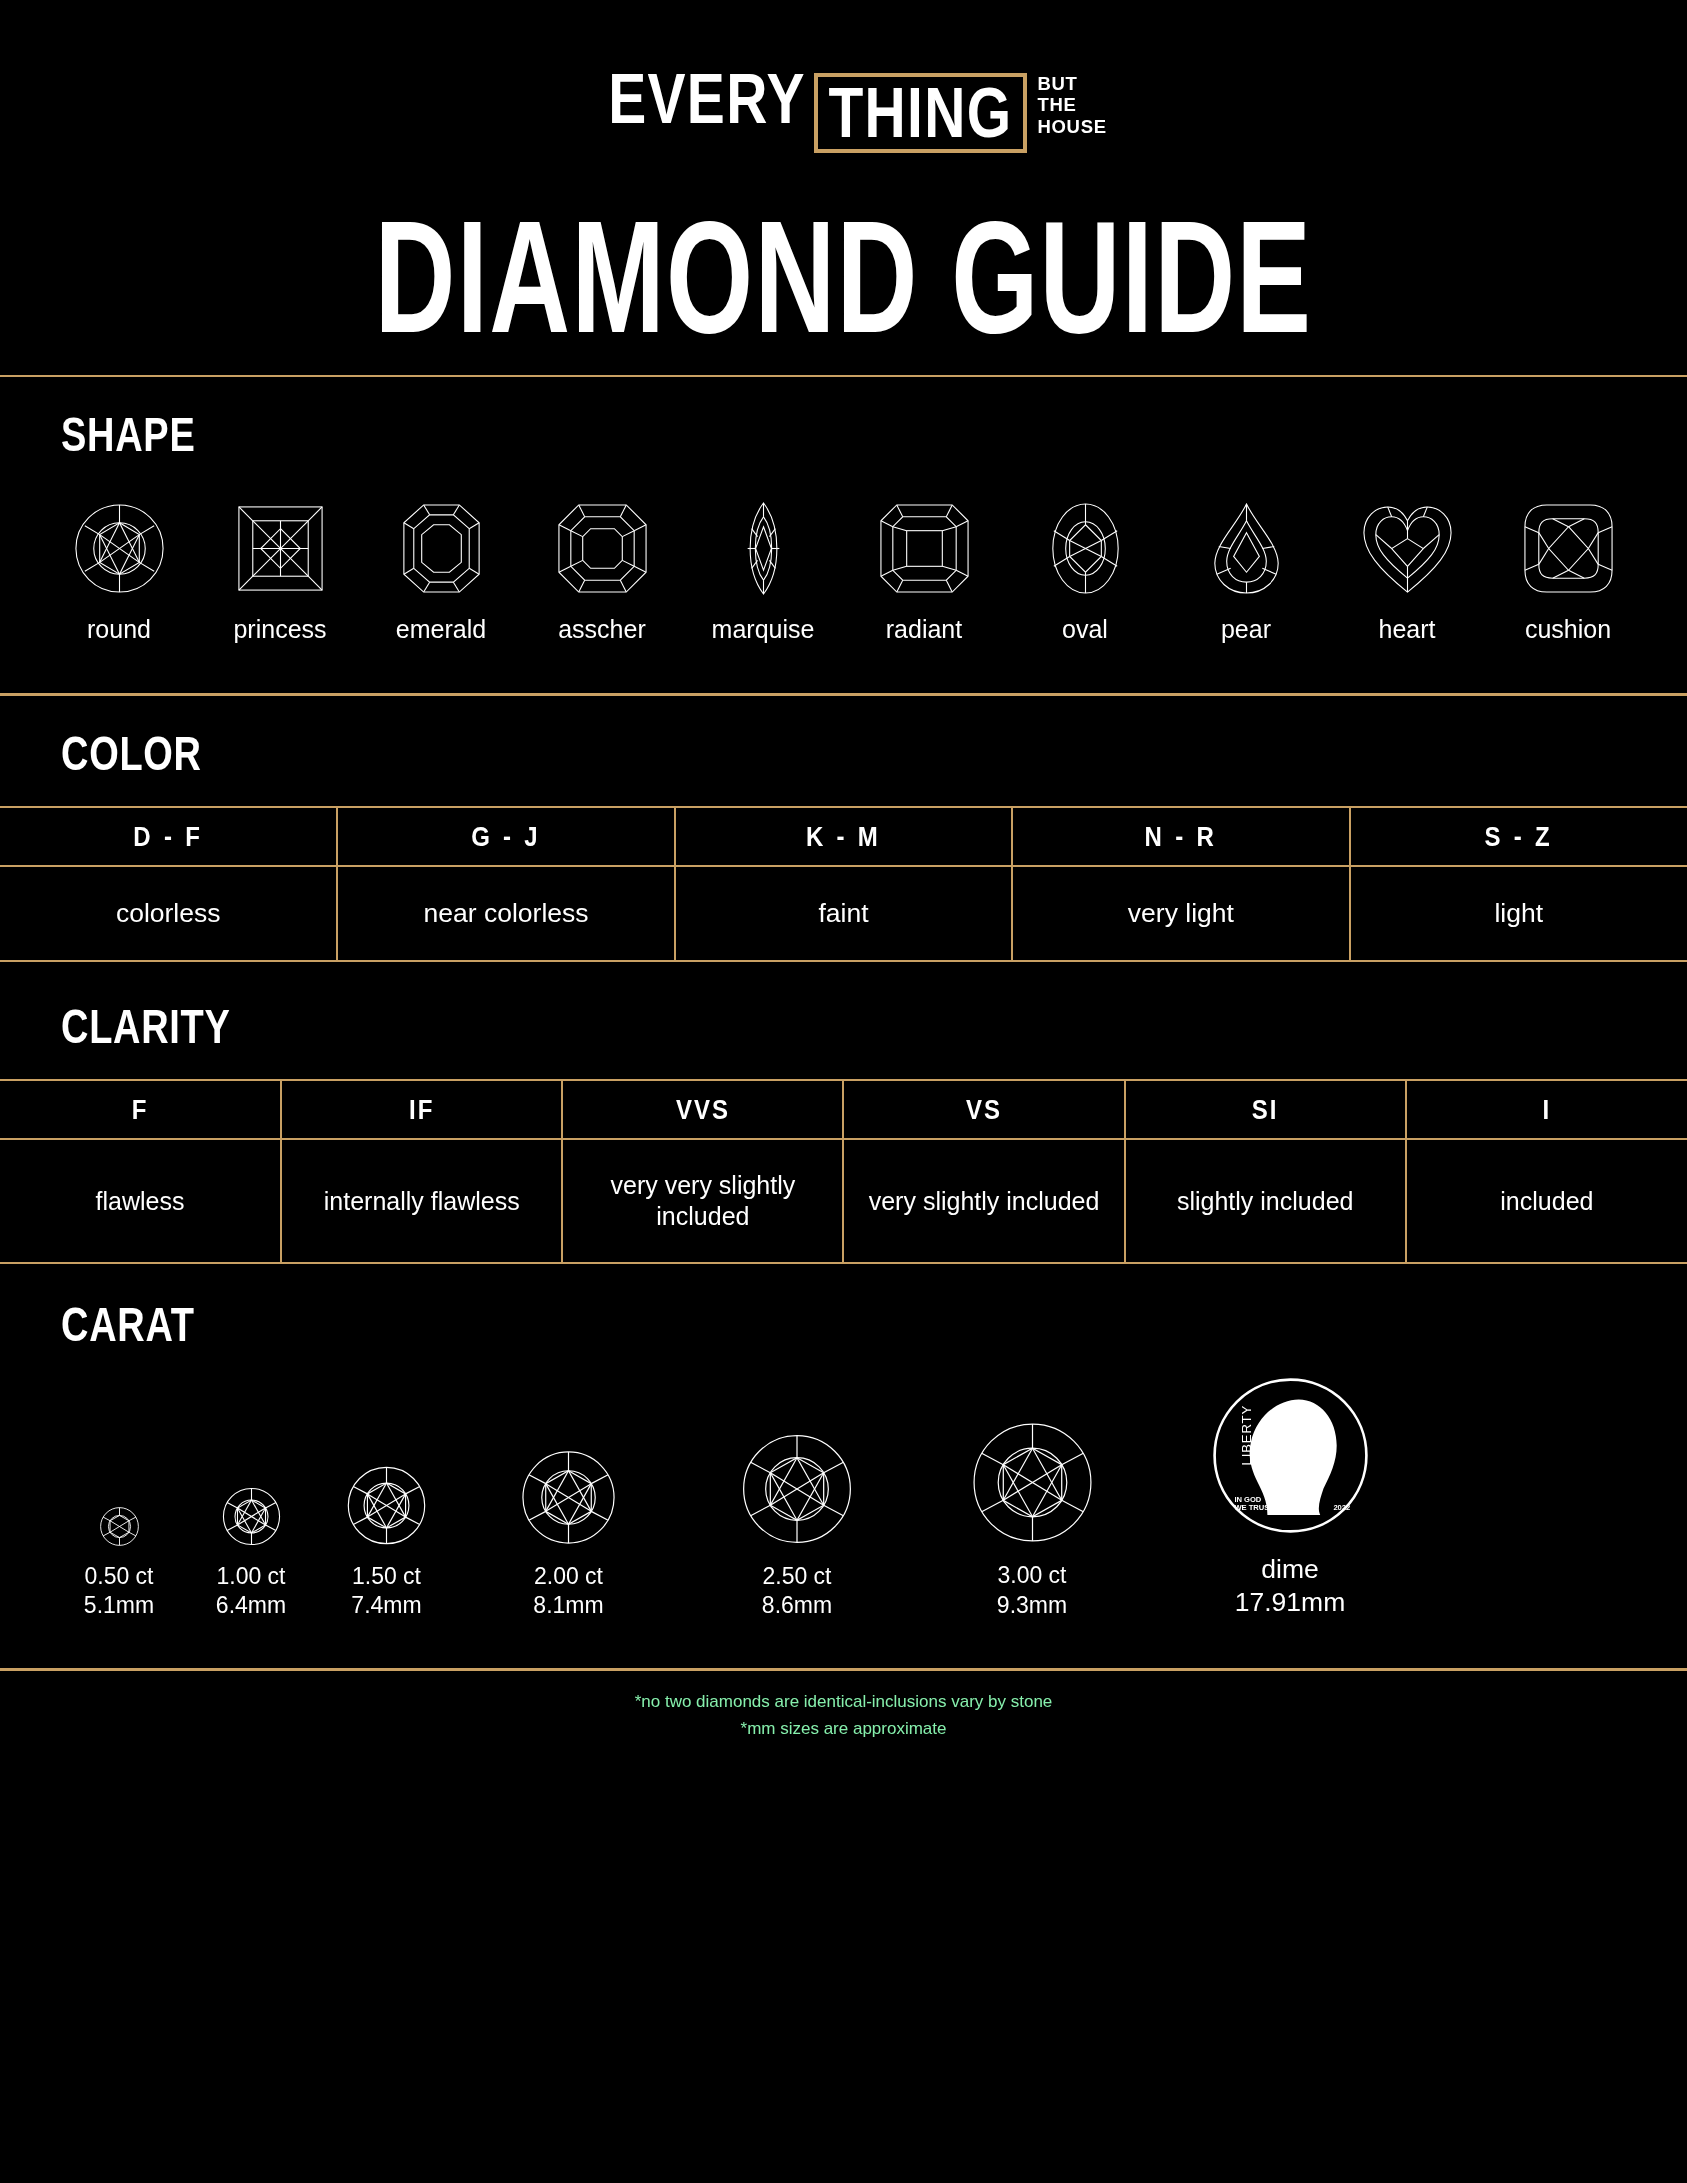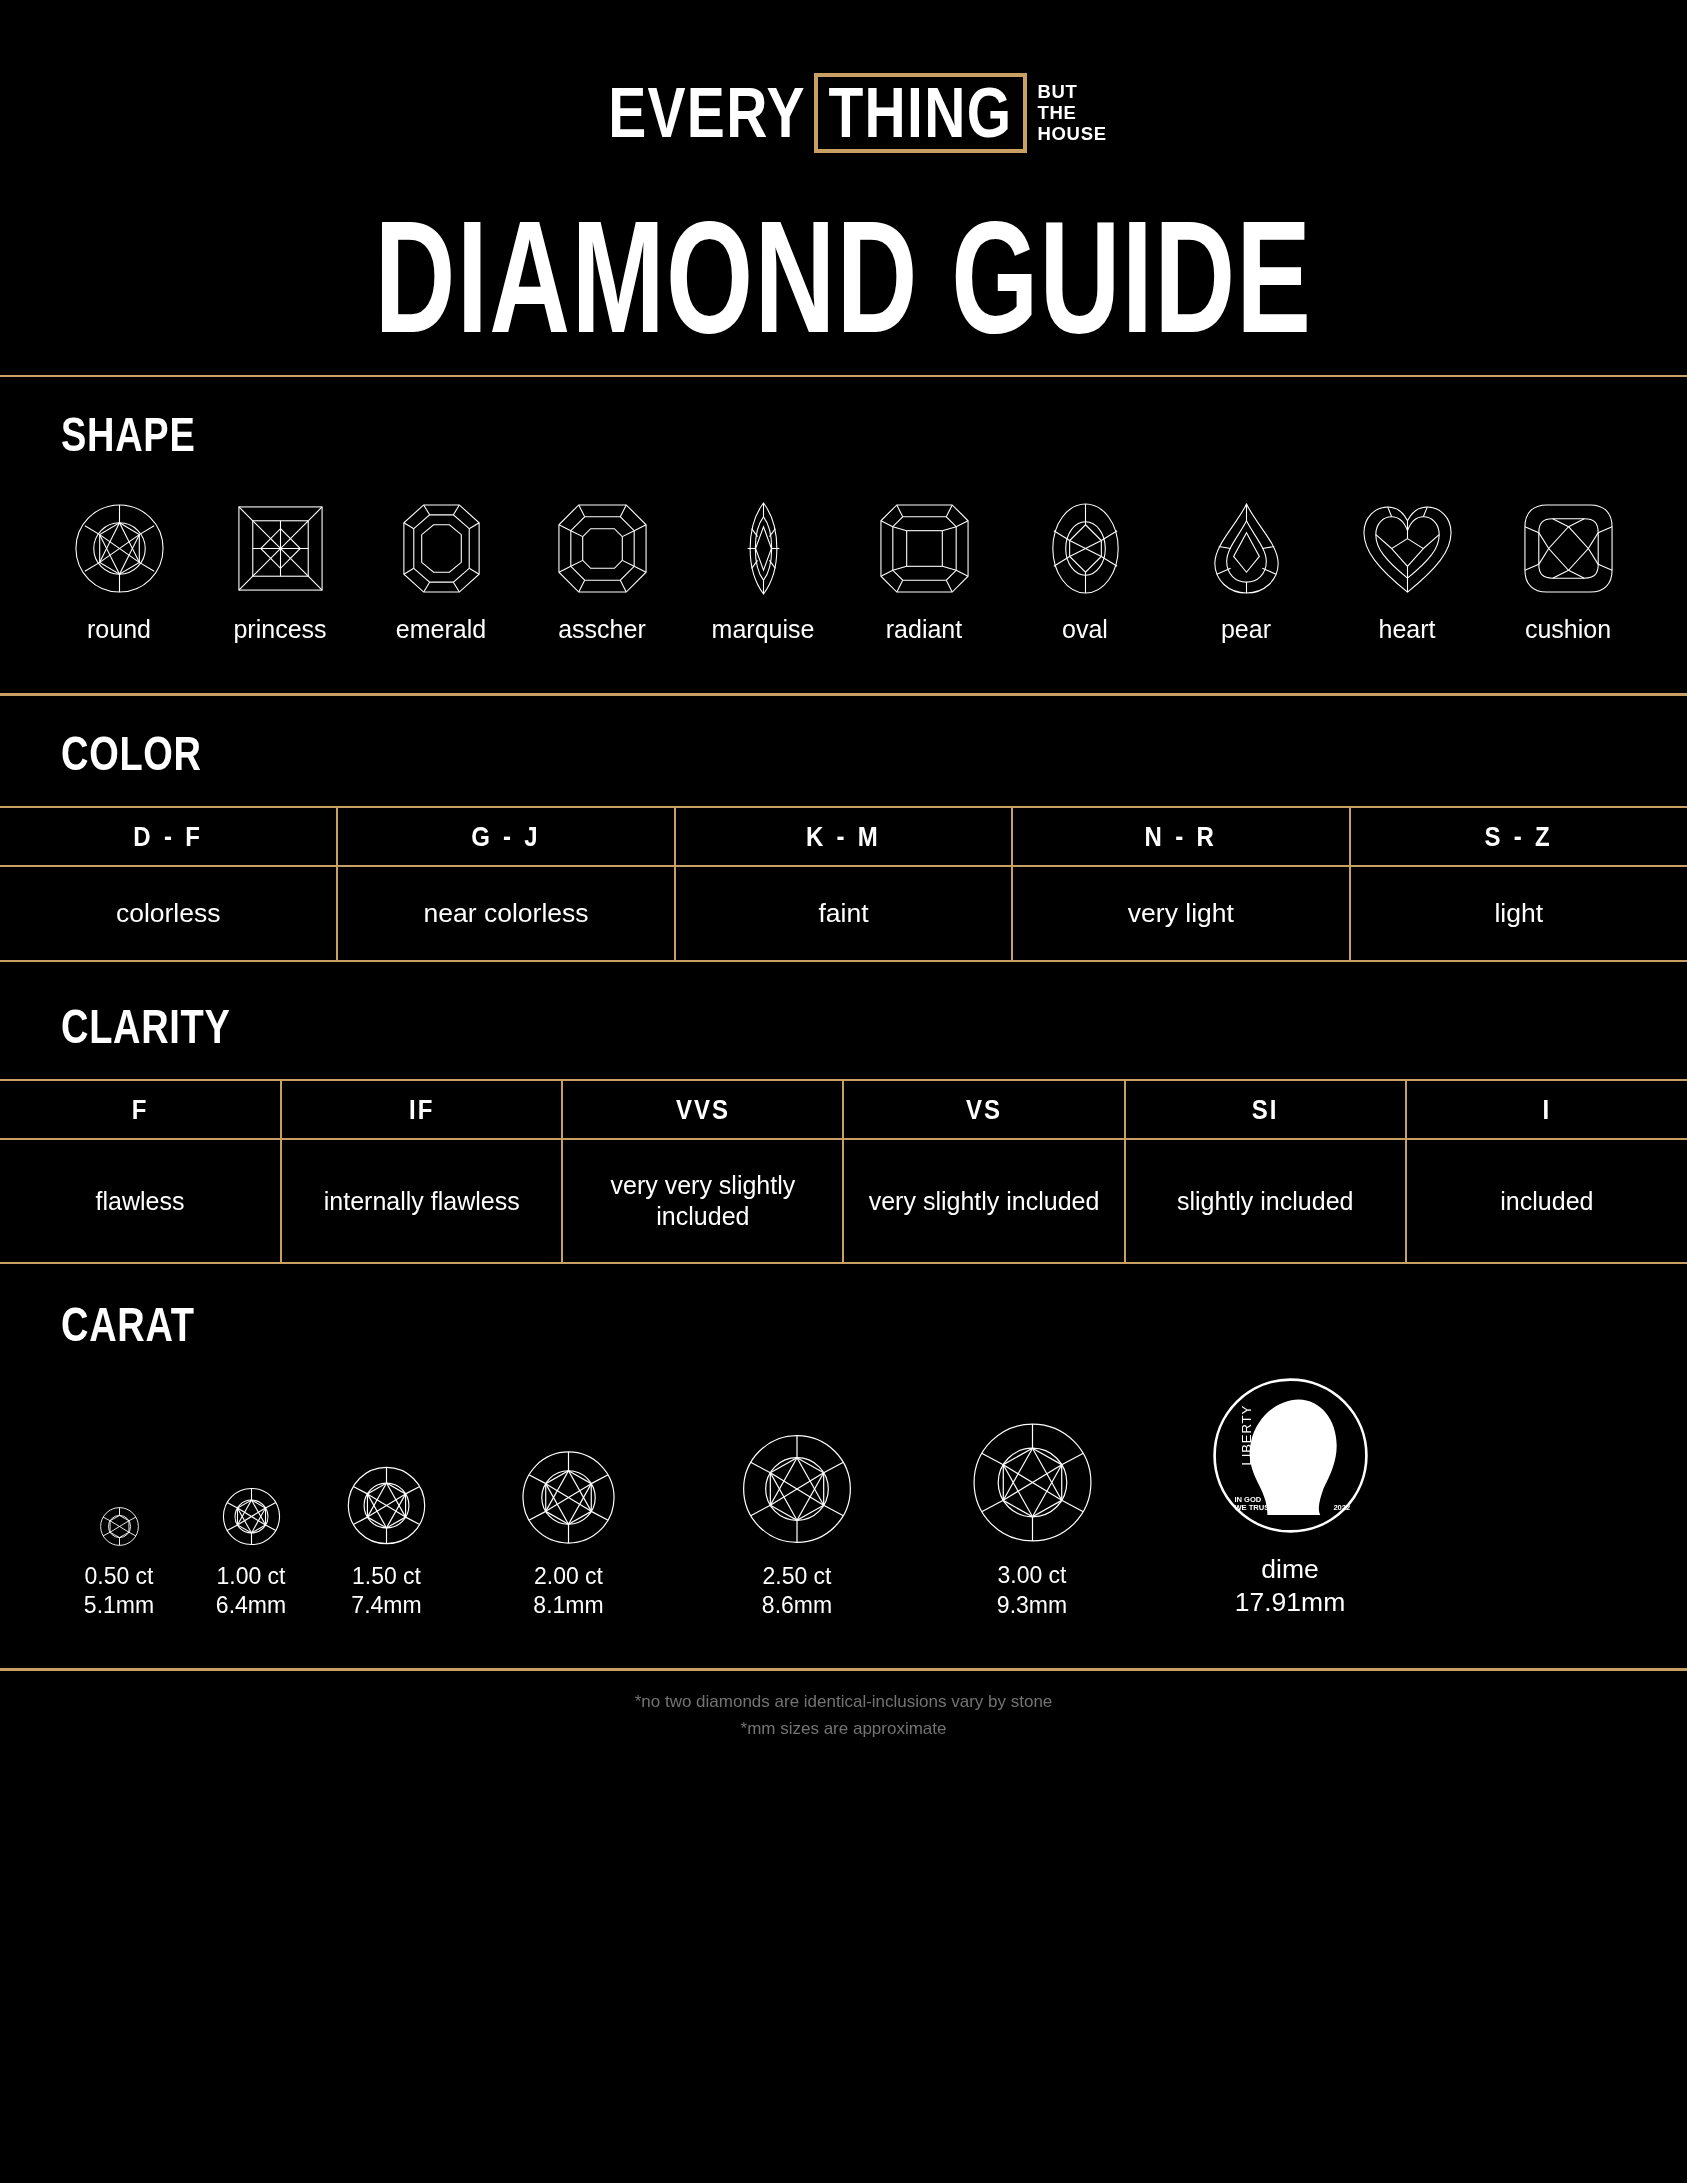--- a/index.html
+++ b/index.html
@@ -22,21 +22,20 @@
     box-sizing: border-box;
   }
 
   
   .header {
     padding-top: 73px;
     text-align: center;
   }
   .logo {
     display: inline-flex;
-    align-items: center;
     justify-content: center;
     margin-left: 28px;
   }
   .logo-every {
     font-family: "Liberation Sans", sans-serif;
     font-weight: bold;
     font-size: 57px;
     letter-spacing: 1.3px;
     color: #ffffff;
     line-height: 1;
@@ -186,21 +185,21 @@
     margin-top: 14.6px;
     font-size: 23px;
     line-height: 1.25;
     color: #ffffff;
   }
 
   .footnotes {
     text-align: center;
     font-size: 17px;
     line-height: 1.6;
-    color: #737373;
+    color: #86efac;
     padding-top: 17px;
   }
   .bottom-rule {
     margin-top: 22.5px;
   }
   .dime-label { font-size: 26.5px; line-height: 1.25; }
 </style>
 </head>
 <body>
 

